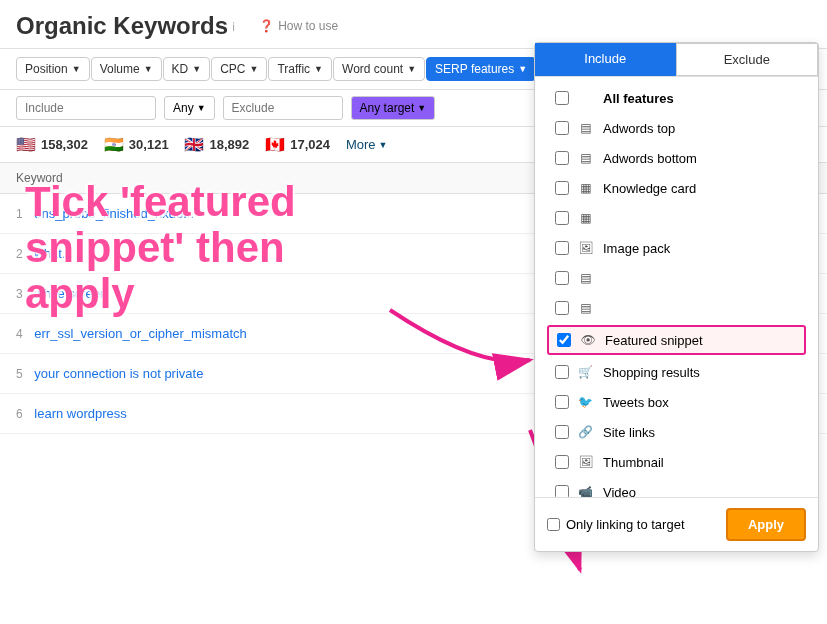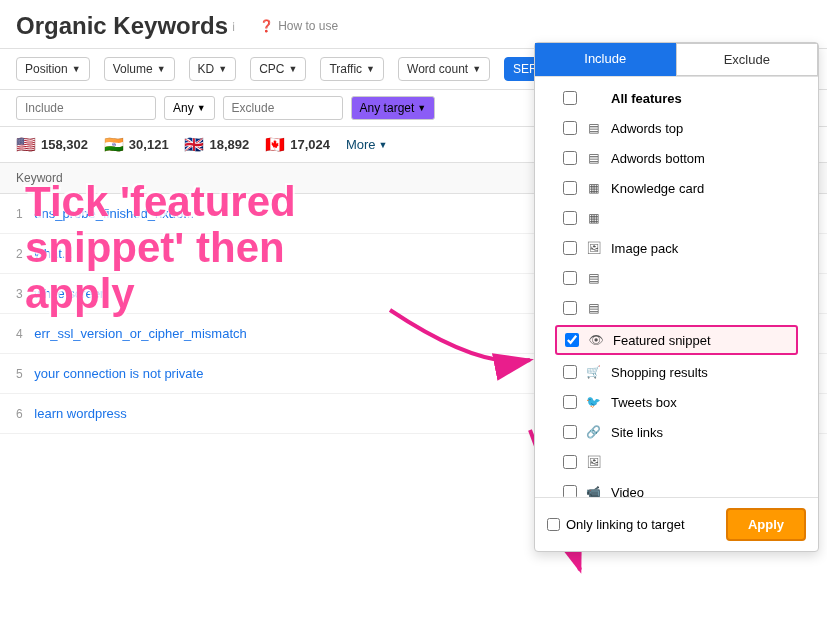--- a/index.html
+++ b/index.html
@@ -5,21 +5,21 @@
     * { box-sizing: border-box; margin: 0; padding: 0; }
     body { font-family: Arial, sans-serif; font-size: 13px; background: #fff; width: 827px; height: 624px; overflow: hidden; position: relative; }
 
     
     .page-header { display: flex; align-items: center; padding: 12px 16px 8px; border-bottom: 1px solid #e0e0e0; }
     .page-title { font-size: 24px; font-weight: bold; color: #333; }
     .info-icon { color: #aaa; margin-left: 4px; font-size: 12px; cursor: pointer; }
     .how-to-link { margin-left: 12px; color: #888; font-size: 12px; display: flex; align-items: center; gap: 4px; }
 
     
-    .filter-bar { display: flex; align-items: center; padding: 8px 16px; gap: 14px; border-bottom: 1px solid #e0e0e0; flex-wrap: wrap; }
+    .filter-bar { display: flex; align-items: center; padding: 8px 16px; gap: 1px; border-bottom: 1px solid #e0e0e0; flex-wrap: wrap; }
     .filter-btn { border: 1px solid #ccc; border-radius: 4px; padding: 4px 8px; background: #fff; cursor: pointer; font-size: 12px; color: #333; display: flex; align-items: center; gap: 4px; white-space: nowrap; }
     .arrow-down { font-size: 9px; }
 
     
     .include-bar { display: flex; align-items: center; padding: 6px 16px; gap: 8px; border-bottom: 1px solid #e0e0e0; }
     .include-input { border: 1px solid #ccc; border-radius: 3px; padding: 4px 8px; font-size: 12px; width: 140px; color: #888; }
     .any-select { border: 1px solid #ccc; border-radius: 3px; padding: 4px 8px; font-size: 12px; background: #fff; cursor: pointer; display: flex; align-items: center; gap: 3px; }
     .exclude-input { border: 1px solid #ccc; border-radius: 3px; padding: 4px 8px; font-size: 12px; width: 120px; color: #888; }
     .any-target-select { border: 1px solid #ccc; border-radius: 3px; padding: 4px 8px; font-size: 12px; background: #8b5cf6; cursor: pointer; display: flex; align-items: center; gap: 3px; }
 
@@ -44,21 +44,21 @@
 
     
     .arrows-overlay { position: absolute; top: 0; left: 0; width: 100%; height: 100%; pointer-events: none; z-index: 9; }
 
     
     .dropdown-panel { position: absolute; top: 42px; right: 8px; width: 285px; background: #fff; border: 1px solid #ccc; border-radius: 4px; box-shadow: 0 4px 12px rgba(0,0,0,0.15); z-index: 20; }
     .dropdown-tabs { display: flex; border-bottom: 1px solid #e0e0e0; }
     .dropdown-tab { flex: 1; padding: 8px; text-align: center; font-size: 13px; cursor: pointer; }
     .dropdown-tab.active { background: #1a73e8; color: white; }
     .dropdown-tab.inactive { background: #fff; color: #333; border: 1px solid #ccc; }
-    .dropdown-items { padding: 6px 16px; max-height: 420px; overflow-y: auto; }
+    .dropdown-items { padding: 6px 8px; max-height: 420px; overflow-y: auto; }
     .dropdown-item { display: flex; align-items: center; padding: 6px 12px; gap: 8px; cursor: pointer; font-size: 13px; }
     .dropdown-item.highlighted { background: #fff3f3; border: 2px solid #e91e8c; margin: 2px 4px; border-radius: 3px; padding: 4px 8px; }
     .dropdown-item input[type="checkbox"] { width: 14px; height: 14px; flex-shrink: 0; }
     .item-icon { width: 18px; height: 18px; display: flex; align-items: center; justify-content: center; font-size: 12px; color: #555; flex-shrink: 0; }
     .item-label { flex: 1; }
     .bold-label { font-weight: bold; }
     .dropdown-footer { padding: 10px 12px; border-top: 1px solid #e0e0e0; display: flex; align-items: center; gap: 8px; }
     .only-linking { display: flex; align-items: center; gap: 6px; font-size: 13px; flex: 1; }
     .apply-btn { background: #f90; border: 2px solid #e07b00; color: #fff; font-weight: bold; padding: 7px 20px; border-radius: 4px; cursor: pointer; font-size: 13px; }
 
@@ -291,20 +291,21 @@
     <span class="item-label">Tweets box</span>
   </div>
       <div class="dropdown-item">
     <input type="checkbox" style="">
     <span class="item-icon">🔗</span>
     <span class="item-label">Site links</span>
   </div>
       <div class="dropdown-item">
     <input type="checkbox" style="">
     <span class="item-icon">🖼</span>
+    <span class="item-label">Thumbnail</span>
   </div>
       <div class="dropdown-item">
     <input type="checkbox" style="">
     <span class="item-icon">📹</span>
     <span class="item-label">Video</span>
   </div>
     </div>
   <div class="dropdown-footer">
     <div class="only-linking">
       <input type="checkbox" id="only-linking-cb" style="">

